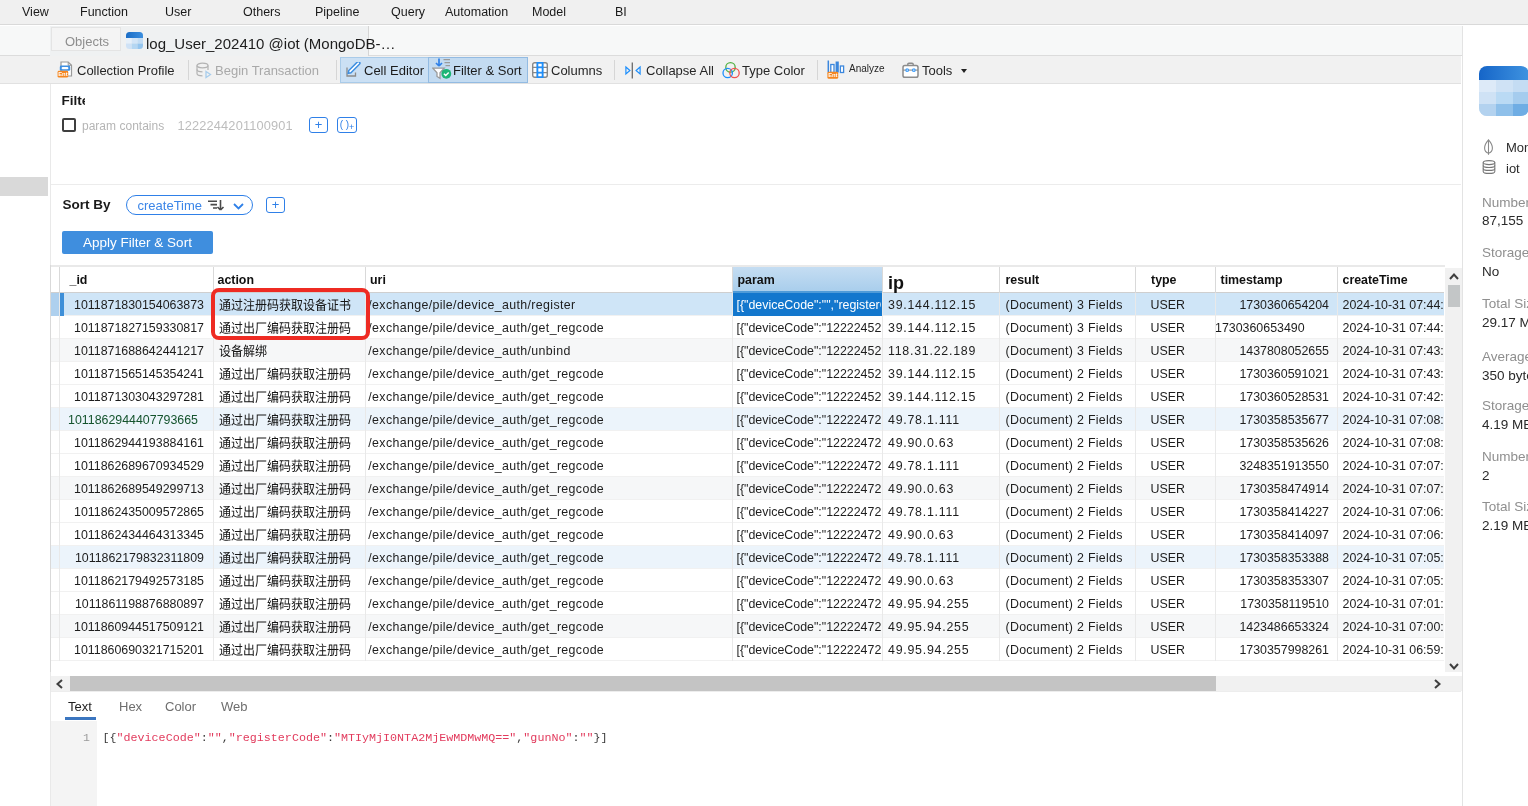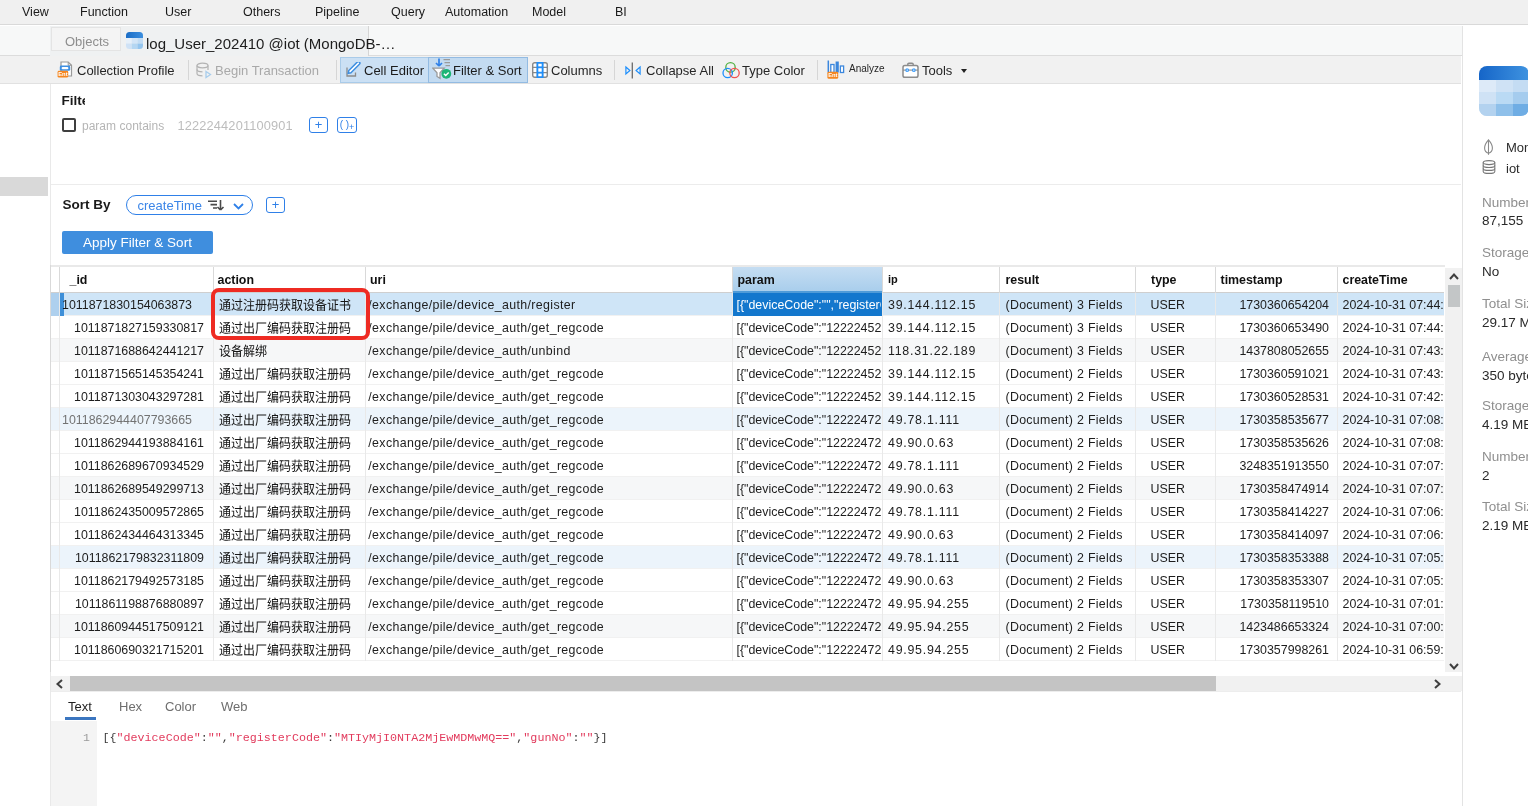--- a/index.html
+++ b/index.html
@@ -142,21 +142,21 @@
 <div class="a" style="left:266px;top:197px;width:19px;height:16px;border:1px solid #2f80e8;border-radius:3px;color:#2f80e8;font-size:13px;text-align:center;line-height:13px">+</div>
 <div class="a" style="left:62px;top:231px;width:151px;height:23px;background:#3f8ede;border-radius:2px;color:#fff;font-size:13.5px;text-align:center;line-height:23px">Apply Filter &amp; Sort</div>
 <div class="a" style="left:50px;top:265px;width:1395px;height:2px;background:#e9e9e9"></div>
 <div class="a" style="left:50px;top:265px;width:1px;height:407px;background:#d9d9d9"></div>
 <div class="a" style="left:51px;top:267px;width:1393px;height:26px;background:#fff;border-bottom:1px solid #cfcfcf"></div>
 <div class="a" style="left:732px;top:267px;width:150px;height:26px;background:linear-gradient(#c5ddf2,#a9ceec);border-bottom:2px solid #4f9bd8"></div>
 <span class="a" style="left:69.5px;top:273px;font-size:12.4px;font-weight:bold;color:#111">_id</span>
 <span class="a" style="left:217.5px;top:273px;font-size:12.4px;font-weight:bold;color:#111">action</span>
 <span class="a" style="left:370px;top:273px;font-size:12.4px;font-weight:bold;color:#111">uri</span>
 <span class="a" style="left:737.5px;top:273px;font-size:12.4px;font-weight:bold;color:#111">param</span>
-<span class="a" style="left:888px;top:273px;font-size:11px;font-weight:bold;color:#111">ip</span>
+<span class="a" style="left:888px;top:273px;font-size:18px;font-weight:bold;color:#111">ip</span>
 <span class="a" style="left:1005.5px;top:273px;font-size:12.4px;font-weight:bold;color:#111">result</span>
 <span class="a" style="left:1151px;top:273px;font-size:12.4px;font-weight:bold;color:#111">type</span>
 <span class="a" style="left:1220.5px;top:273px;font-size:12.4px;font-weight:bold;color:#111">timestamp</span>
 <span class="a" style="left:1342.5px;top:273px;font-size:12.4px;font-weight:bold;color:#111">createTime</span>
 <div class="a" style="left:51px;top:293px;width:1393px;height:23px;background:#cfe5f7"></div>
 <div class="a" style="left:51px;top:315px;width:1393px;height:1px;background:#f1f1f1"></div>
 <div class="a" style="left:51px;top:338px;width:1393px;height:1px;background:#f1f1f1"></div>
 <div class="a" style="left:51px;top:339px;width:1393px;height:23px;background:#f6f7f8"></div>
 <div class="a" style="left:51px;top:361px;width:1393px;height:1px;background:#f1f1f1"></div>
 <div class="a" style="left:51px;top:384px;width:1393px;height:1px;background:#f1f1f1"></div>
@@ -190,41 +190,41 @@
 <div class="a" style="left:882px;top:267px;width:1px;height:26px;background:#d9d9d9"></div>
 <div class="a" style="left:882px;top:293px;width:1px;height:368px;background:#e9e9e9"></div>
 <div class="a" style="left:999px;top:267px;width:1px;height:26px;background:#d9d9d9"></div>
 <div class="a" style="left:999px;top:293px;width:1px;height:368px;background:#e9e9e9"></div>
 <div class="a" style="left:1135px;top:267px;width:1px;height:26px;background:#d9d9d9"></div>
 <div class="a" style="left:1135px;top:293px;width:1px;height:368px;background:#e9e9e9"></div>
 <div class="a" style="left:1215px;top:267px;width:1px;height:26px;background:#d9d9d9"></div>
 <div class="a" style="left:1215px;top:293px;width:1px;height:368px;background:#e9e9e9"></div>
 <div class="a" style="left:1337px;top:267px;width:1px;height:26px;background:#d9d9d9"></div>
 <div class="a" style="left:1337px;top:293px;width:1px;height:368px;background:#e9e9e9"></div>
-<span class="a" style="left:62px;top:298px;width:142px;font-size:12.4px;color:#1d1d1d">1011871830154063873</span>
+<span class="a" style="left:62px;top:298px;width:142px;text-align:right;font-size:12.4px;color:#1d1d1d">1011871830154063873</span>
 <svg style="position:absolute;left:219.4px;top:297.8px" width="132.0" height="13.6" viewBox="0 0 11000 1000" preserveAspectRatio="none">
     <path fill="#161616" d="M65 123C124 175 200 248 235 295L290 245C253 199 176 129 117 80ZM256 415H43V486H184V770C140 788 90 833 39 888L86 950C137 882 186 824 220 824C243 824 277 858 318 883C388 925 471 937 595 937C703 937 878 932 948 927C949 907 961 873 969 854C866 864 714 872 596 872C485 872 400 865 333 824C298 801 276 783 256 772ZM364 77V136H787C746 167 695 198 645 222C596 200 544 179 499 163L451 206C513 229 586 261 647 291H363V809H434V643H603V805H671V643H845V734C845 746 841 750 828 751C816 751 774 751 726 750C735 767 744 792 747 811C814 811 857 811 883 800C909 789 917 771 917 734V291H786C766 279 741 266 712 252C787 213 863 161 917 109L870 73L855 77ZM845 349V437H671V349ZM434 493H603V584H434ZM434 437V349H603V437ZM845 493V584H671V493Z M1079 106C1135 158 1199 231 1227 278L1290 234C1259 187 1193 117 1137 67ZM1381 403C1432 465 1493 553 1521 605L1584 567C1555 515 1492 431 1441 370ZM1262 415H1050V485H1188V747C1143 763 1091 808 1037 866L1089 937C1140 868 1189 809 1222 809C1245 809 1277 843 1319 869C1389 913 1473 923 1597 923C1693 923 1870 918 1941 914C1942 891 1955 853 1964 833C1867 843 1716 852 1599 852C1487 852 1402 844 1336 804C1302 784 1281 764 1262 752ZM1720 43V220H1332V291H1720V688C1720 706 1713 711 1693 712C1673 713 1603 713 1530 710C1541 732 1553 765 1557 787C1651 787 1712 786 1747 773C1783 761 1796 739 1796 688V291H1935V220H1796V43Z M2094 106C2159 137 2242 185 2284 218L2327 156C2284 125 2200 80 2136 52ZM2042 383C2105 413 2187 460 2227 492L2269 429C2227 398 2144 354 2083 327ZM2071 898 2134 949C2194 856 2263 730 2316 625L2262 575C2204 689 2125 821 2071 898ZM2548 61C2582 113 2617 183 2631 227L2704 198C2689 154 2651 87 2616 36ZM2334 231V302H2597V528H2372V599H2597V857H2302V929H2962V857H2675V599H2902V528H2675V302H2938V231Z M3544 105V416V437H3440V105H3154V414V437H3042V509H3152C3146 644 3124 797 3040 913C3056 923 3084 950 3095 966C3187 840 3216 660 3224 509H3367V865C3367 880 3362 884 3348 885C3334 886 3288 886 3237 884C3247 903 3259 934 3262 952C3332 952 3376 951 3403 939C3430 927 3440 906 3440 866V509H3542C3537 642 3517 795 3443 911C3458 920 3488 948 3499 962C3583 837 3609 658 3615 509H3777V868C3777 883 3772 888 3756 889C3743 890 3694 890 3642 889C3653 908 3663 940 3667 959C3740 959 3785 958 3813 946C3841 934 3851 911 3851 869V509H3958V437H3851V105ZM3226 176H3367V437H3226V414ZM3617 437V416V176H3777V437Z M4410 675V743H4792V675ZM4491 230C4484 329 4471 463 4458 543H4478L4863 544C4844 763 4822 852 4796 878C4786 888 4776 890 4758 889C4740 889 4695 889 4647 884C4659 903 4666 932 4668 953C4716 956 4762 956 4788 954C4818 952 4837 945 4856 923C4892 887 4915 782 4938 512C4939 501 4940 479 4940 479H4816C4832 355 4848 205 4856 101L4803 95L4791 99H4443V168H4778C4770 256 4757 378 4745 479H4537C4546 405 4556 311 4561 235ZM4051 93V162H4173C4145 315 4100 457 4029 552C4041 572 4058 614 4063 633C4082 608 4100 581 4116 551V914H4181V834H4365V401H4182C4208 326 4229 245 4245 162H4394V93ZM4181 469H4299V767H4181Z M5709 326C5761 362 5819 415 5846 453L5900 412C5872 374 5812 323 5760 290ZM5608 284V432L5607 467H5373V537H5601C5584 660 5527 802 5345 914C5364 927 5388 946 5401 962C5551 869 5621 755 5653 642C5704 786 5784 897 5904 958C5914 939 5937 912 5954 898C5815 837 5729 704 5685 537H5942V467H5678V432V284ZM5633 40V120H5373V40H5299V120H5062V188H5299V270H5373V188H5633V265H5707V188H5942V120H5707V40ZM5325 290C5304 314 5278 339 5248 363C5221 332 5186 302 5143 274L5094 314C5136 342 5168 371 5193 402C5146 433 5093 462 5041 484C5055 497 5076 519 5086 534C5135 512 5184 485 5230 455C5246 484 5257 515 5264 546C5215 615 5119 690 5039 724C5055 738 5074 763 5084 781C5148 746 5221 688 5275 629L5276 669C5276 771 5268 842 5244 871C5236 881 5227 886 5213 887C5191 890 5153 890 5108 887C5121 906 5130 933 5131 954C5172 956 5209 956 5242 950C5264 947 5282 937 5295 922C5335 875 5346 787 5346 673C5346 584 5337 496 5287 415C5325 386 5359 355 5386 324Z M6850 224C6826 372 6784 501 6730 609C6679 498 6645 367 6623 224ZM6506 152V224H6556C6584 400 6625 557 6688 684C6628 780 6557 854 6479 903C6496 917 6517 942 6528 960C6602 909 6670 842 6727 757C6777 838 6839 904 6915 953C6927 934 6950 907 6967 894C6886 846 6821 776 6770 688C6847 551 6903 377 6929 162L6883 150L6870 152ZM6038 750 6055 822 6356 770V958H6429V757L6518 740L6514 676L6429 690V155H6502V87H6048V155H6115V739ZM6187 155H6356V295H6187ZM6187 360H6356V505H6187ZM6187 571H6356V702L6187 728Z M7122 104C7175 151 7242 218 7273 261L7324 208C7292 167 7225 102 7171 58ZM7043 354V426H7184V785C7184 831 7153 864 7134 876C7148 891 7168 922 7175 940C7190 920 7217 900 7395 768C7386 753 7374 725 7368 705L7257 786V354ZM7491 76V187C7491 261 7469 344 7337 404C7351 416 7377 445 7386 460C7530 391 7562 283 7562 189V146H7739V307C7739 383 7753 411 7823 411C7834 411 7883 411 7898 411C7918 411 7939 410 7951 406C7948 389 7946 360 7944 341C7932 344 7911 346 7897 346C7884 346 7839 346 7828 346C7812 346 7810 337 7810 308V76ZM7805 552C7769 632 7715 698 7649 751C7582 696 7529 629 7493 552ZM7384 482V552H7436L7422 557C7462 649 7519 729 7590 794C7515 842 7429 875 7341 895C7355 911 7371 941 7377 960C7474 934 7566 896 7647 841C7723 897 7814 938 7917 963C7926 942 7947 912 7963 896C7867 876 7781 841 7708 794C7793 720 7861 624 7901 499L7855 479L7842 482Z M8685 192C8637 243 8572 287 8498 325C8430 291 8372 250 8329 203L8340 192ZM8369 37C8319 124 8221 224 8076 292C8093 304 8116 329 8128 347C8184 318 8233 285 8276 250C8317 292 8365 329 8420 361C8298 412 8160 447 8030 465C8043 482 8058 515 8064 536C8209 512 8363 469 8499 403C8624 463 8772 502 8926 522C8936 501 8956 470 8973 453C8831 437 8694 407 8578 361C8673 305 8754 236 8808 153L8759 122L8746 126H8399C8418 102 8435 78 8450 53ZM8248 751H8460V862H8248ZM8248 690V589H8460V690ZM8746 751V862H8537V751ZM8746 690H8537V589H8746ZM8170 523V960H8248V928H8746V958H8827V523Z M9102 111C9156 158 9224 223 9257 265L9309 213C9276 172 9206 109 9151 66ZM9352 850V920H9962V850H9724V520H9922V449H9724V187H9940V117H9386V187H9647V850H9512V368H9438V850ZM9050 354V426H9191V773C9191 826 9154 865 9135 881C9148 892 9172 917 9181 932C9196 912 9223 890 9394 756C9385 741 9371 711 9364 692L9264 768V354Z M10717 120C10781 163 10864 224 10905 263L10951 206C10909 169 10824 110 10762 70ZM10126 215V288H10418V485H10060V557H10418V959H10494V557H10864C10853 702 10839 765 10819 783C10809 792 10798 793 10777 793C10754 793 10689 792 10626 786C10640 807 10650 837 10652 859C10713 862 10773 863 10804 861C10839 858 10862 852 10882 830C10912 801 10928 720 10943 519C10944 508 10946 485 10946 485H10800V215H10494V43H10418V215ZM10494 485V288H10726V485Z"></path>
   </svg>
 <span class="a" style="left:368.3px;top:298px;font-size:12.4px;letter-spacing:0.35px;color:#1d1d1d">/exchange/pile/device_auth/register</span>
 <div class="a" style="left:736.5px;top:298px;width:144px;overflow:hidden;font-size:12.4px;color:#fff">[{"deviceCode":"","registerCode</div>
 <span class="a" style="left:888px;top:298px;font-size:12.4px;color:#1d1d1d;letter-spacing:0.75px">39.144.112.15</span>
 <span class="a" style="left:1005.5px;top:298px;font-size:12.4px;letter-spacing:0.3px;color:#1d1d1d">(Document) 3 Fields</span>
 <span class="a" style="left:1150.5px;top:298px;font-size:12.4px;color:#1d1d1d">USER</span>
 <span class="a" style="left:1215px;top:298px;width:114px;text-align:right;font-size:12.4px;color:#1d1d1d">1730360654204</span>
 <div class="a" style="left:1342.5px;top:298px;width:101.5px;overflow:hidden;font-size:12.4px;color:#1d1d1d">2024-10-31 07:44:14</div>
 <span class="a" style="left:62px;top:321px;width:142px;text-align:right;font-size:12.4px;color:#1d1d1d">1011871827159330817</span>
 <svg style="position:absolute;left:219.4px;top:320.8px" width="132.0" height="13.6" viewBox="0 0 11000 1000" preserveAspectRatio="none">
     <path fill="#161616" d="M65 123C124 175 200 248 235 295L290 245C253 199 176 129 117 80ZM256 415H43V486H184V770C140 788 90 833 39 888L86 950C137 882 186 824 220 824C243 824 277 858 318 883C388 925 471 937 595 937C703 937 878 932 948 927C949 907 961 873 969 854C866 864 714 872 596 872C485 872 400 865 333 824C298 801 276 783 256 772ZM364 77V136H787C746 167 695 198 645 222C596 200 544 179 499 163L451 206C513 229 586 261 647 291H363V809H434V643H603V805H671V643H845V734C845 746 841 750 828 751C816 751 774 751 726 750C735 767 744 792 747 811C814 811 857 811 883 800C909 789 917 771 917 734V291H786C766 279 741 266 712 252C787 213 863 161 917 109L870 73L855 77ZM845 349V437H671V349ZM434 493H603V584H434ZM434 437V349H603V437ZM845 493V584H671V493Z M1079 106C1135 158 1199 231 1227 278L1290 234C1259 187 1193 117 1137 67ZM1381 403C1432 465 1493 553 1521 605L1584 567C1555 515 1492 431 1441 370ZM1262 415H1050V485H1188V747C1143 763 1091 808 1037 866L1089 937C1140 868 1189 809 1222 809C1245 809 1277 843 1319 869C1389 913 1473 923 1597 923C1693 923 1870 918 1941 914C1942 891 1955 853 1964 833C1867 843 1716 852 1599 852C1487 852 1402 844 1336 804C1302 784 1281 764 1262 752ZM1720 43V220H1332V291H1720V688C1720 706 1713 711 1693 712C1673 713 1603 713 1530 710C1541 732 1553 765 1557 787C1651 787 1712 786 1747 773C1783 761 1796 739 1796 688V291H1935V220H1796V43Z M2104 539V901H2814V958H2895V539H2814V826H2539V476H2855V130H2774V403H2539V41H2457V403H2228V131H2150V476H2457V826H2187V539Z M3145 110V409C3145 560 3136 768 3040 914C3060 922 3094 944 3109 957C3210 803 3224 571 3224 409V188H3935V110Z M4040 826 4058 895C4140 862 4245 819 4346 777L4332 717C4223 759 4114 801 4040 826ZM4061 457C4075 450 4098 445 4205 430C4167 494 4132 545 4116 564C4087 602 4066 628 4045 632C4053 650 4064 684 4068 698C4087 686 4118 676 4339 625C4336 609 4333 582 4334 563L4167 598C4238 506 4307 394 4364 283L4303 248C4286 287 4265 326 4245 363L4133 375C4190 287 4246 174 4287 65L4215 40C4179 161 4112 293 4091 326C4071 360 4055 384 4038 389C4046 407 4057 442 4061 457ZM4624 530V678H4541V530ZM4675 530H4746V678H4675ZM4481 468V952H4541V737H4624V927H4675V737H4746V926H4797V737H4871V887C4871 894 4868 896 4861 897C4854 897 4836 897 4814 896C4822 912 4829 936 4831 953C4867 953 4890 951 4908 942C4926 932 4930 915 4930 888V467L4871 468ZM4797 530H4871V678H4797ZM4605 54C4621 82 4637 118 4648 148H4414V365C4414 519 4405 741 4314 901C4329 908 4360 930 4372 943C4465 781 4482 545 4483 382H4920V148H4729C4717 115 4697 69 4675 34ZM4483 212H4850V319H4483Z M5410 675V743H5792V675ZM5491 230C5484 329 5471 463 5458 543H5478L5863 544C5844 763 5822 852 5796 878C5786 888 5776 890 5758 889C5740 889 5695 889 5647 884C5659 903 5666 932 5668 953C5716 956 5762 956 5788 954C5818 952 5837 945 5856 923C5892 887 5915 782 5938 512C5939 501 5940 479 5940 479H5816C5832 355 5848 205 5856 101L5803 95L5791 99H5443V168H5778C5770 256 5757 378 5745 479H5537C5546 405 5556 311 5561 235ZM5051 93V162H5173C5145 315 5100 457 5029 552C5041 572 5058 614 5063 633C5082 608 5100 581 5116 551V914H5181V834H5365V401H5182C5208 326 5229 245 5245 162H5394V93ZM5181 469H5299V767H5181Z M6709 326C6761 362 6819 415 6846 453L6900 412C6872 374 6812 323 6760 290ZM6608 284V432L6607 467H6373V537H6601C6584 660 6527 802 6345 914C6364 927 6388 946 6401 962C6551 869 6621 755 6653 642C6704 786 6784 897 6904 958C6914 939 6937 912 6954 898C6815 837 6729 704 6685 537H6942V467H6678V432V284ZM6633 40V120H6373V40H6299V120H6062V188H6299V270H6373V188H6633V265H6707V188H6942V120H6707V40ZM6325 290C6304 314 6278 339 6248 363C6221 332 6186 302 6143 274L6094 314C6136 342 6168 371 6193 402C6146 433 6093 462 6041 484C6055 497 6076 519 6086 534C6135 512 6184 485 6230 455C6246 484 6257 515 6264 546C6215 615 6119 690 6039 724C6055 738 6074 763 6084 781C6148 746 6221 688 6275 629L6276 669C6276 771 6268 842 6244 871C6236 881 6227 886 6213 887C6191 890 6153 890 6108 887C6121 906 6130 933 6131 954C6172 956 6209 956 6242 950C6264 947 6282 937 6295 922C6335 875 6346 787 6346 673C6346 584 6337 496 6287 415C6325 386 6359 355 6386 324Z M7850 224C7826 372 7784 501 7730 609C7679 498 7645 367 7623 224ZM7506 152V224H7556C7584 400 7625 557 7688 684C7628 780 7557 854 7479 903C7496 917 7517 942 7528 960C7602 909 7670 842 7727 757C7777 838 7839 904 7915 953C7927 934 7950 907 7967 894C7886 846 7821 776 7770 688C7847 551 7903 377 7929 162L7883 150L7870 152ZM7038 750 7055 822 7356 770V958H7429V757L7518 740L7514 676L7429 690V155H7502V87H7048V155H7115V739ZM7187 155H7356V295H7187ZM7187 360H7356V505H7187ZM7187 571H7356V702L7187 728Z M8094 106C8159 137 8242 185 8284 218L8327 156C8284 125 8200 80 8136 52ZM8042 383C8105 413 8187 460 8227 492L8269 429C8227 398 8144 354 8083 327ZM8071 898 8134 949C8194 856 8263 730 8316 625L8262 575C8204 689 8125 821 8071 898ZM8548 61C8582 113 8617 183 8631 227L8704 198C8689 154 8651 87 8616 36ZM8334 231V302H8597V528H8372V599H8597V857H8302V929H8962V857H8675V599H8902V528H8675V302H8938V231Z M9544 105V416V437H9440V105H9154V414V437H9042V509H9152C9146 644 9124 797 9040 913C9056 923 9084 950 9095 966C9187 840 9216 660 9224 509H9367V865C9367 880 9362 884 9348 885C9334 886 9288 886 9237 884C9247 903 9259 934 9262 952C9332 952 9376 951 9403 939C9430 927 9440 906 9440 866V509H9542C9537 642 9517 795 9443 911C9458 920 9488 948 9499 962C9583 837 9609 658 9615 509H9777V868C9777 883 9772 888 9756 889C9743 890 9694 890 9642 889C9653 908 9663 940 9667 959C9740 959 9785 958 9813 946C9841 934 9851 911 9851 869V509H9958V437H9851V105ZM9226 176H9367V437H9226V414ZM9617 437V416V176H9777V437Z M10410 675V743H10792V675ZM10491 230C10484 329 10471 463 10458 543H10478L10863 544C10844 763 10822 852 10796 878C10786 888 10776 890 10758 889C10740 889 10695 889 10647 884C10659 903 10666 932 10668 953C10716 956 10762 956 10788 954C10818 952 10837 945 10856 923C10892 887 10915 782 10938 512C10939 501 10940 479 10940 479H10816C10832 355 10848 205 10856 101L10803 95L10791 99H10443V168H10778C10770 256 10757 378 10745 479H10537C10546 405 10556 311 10561 235ZM10051 93V162H10173C10145 315 10100 457 10029 552C10041 572 10058 614 10063 633C10082 608 10100 581 10116 551V914H10181V834H10365V401H10182C10208 326 10229 245 10245 162H10394V93ZM10181 469H10299V767H10181Z"></path>
   </svg>
 <span class="a" style="left:368.3px;top:321px;font-size:12.4px;letter-spacing:0.35px;color:#1d1d1d">/exchange/pile/device_auth/get_regcode</span>
 <div class="a" style="left:736.5px;top:321px;width:144px;overflow:hidden;font-size:12.4px;color:#1d1d1d">[{"deviceCode":"12222452</div>
 <span class="a" style="left:888px;top:321px;font-size:12.4px;color:#1d1d1d;letter-spacing:0.75px">39.144.112.15</span>
 <span class="a" style="left:1005.5px;top:321px;font-size:12.4px;letter-spacing:0.3px;color:#1d1d1d">(Document) 3 Fields</span>
 <span class="a" style="left:1150.5px;top:321px;font-size:12.4px;color:#1d1d1d">USER</span>
-<span class="a" style="left:1215px;top:321px;width:114px;text-align:right;font-size:12.4px;color:#1d1d1d">1730360653490</span>
+<span class="a" style="left:1215px;top:321px;width:114px;font-size:12.4px;color:#1d1d1d">1730360653490</span>
 <div class="a" style="left:1342.5px;top:321px;width:101.5px;overflow:hidden;font-size:12.4px;color:#1d1d1d">2024-10-31 07:44:13</div>
 <span class="a" style="left:62px;top:344px;width:142px;text-align:right;font-size:12.4px;color:#1d1d1d">1011871688642441217</span>
 <svg style="position:absolute;left:219.4px;top:343.8px" width="48.0" height="13.6" viewBox="0 0 4000 1000" preserveAspectRatio="none">
     <path fill="#161616" d="M122 104C175 151 242 218 273 261L324 208C292 167 225 102 171 58ZM43 354V426H184V785C184 831 153 864 134 876C148 891 168 922 175 940C190 920 217 900 395 768C386 753 374 725 368 705L257 786V354ZM491 76V187C491 261 469 344 337 404C351 416 377 445 386 460C530 391 562 283 562 189V146H739V307C739 383 753 411 823 411C834 411 883 411 898 411C918 411 939 410 951 406C948 389 946 360 944 341C932 344 911 346 897 346C884 346 839 346 828 346C812 346 810 337 810 308V76ZM805 552C769 632 715 698 649 751C582 696 529 629 493 552ZM384 482V552H436L422 557C462 649 519 729 590 794C515 842 429 875 341 895C355 911 371 941 377 960C474 934 566 896 647 841C723 897 814 938 917 963C926 942 947 912 963 896C867 876 781 841 708 794C793 720 861 624 901 499L855 479L842 482Z M1685 192C1637 243 1572 287 1498 325C1430 291 1372 250 1329 203L1340 192ZM1369 37C1319 124 1221 224 1076 292C1093 304 1116 329 1128 347C1184 318 1233 285 1276 250C1317 292 1365 329 1420 361C1298 412 1160 447 1030 465C1043 482 1058 515 1064 536C1209 512 1363 469 1499 403C1624 463 1772 502 1926 522C1936 501 1956 470 1973 453C1831 437 1694 407 1578 361C1673 305 1754 236 1808 153L1759 122L1746 126H1399C1418 102 1435 78 1450 53ZM1248 751H1460V862H1248ZM1248 690V589H1460V690ZM1746 751V862H1537V751ZM1746 690H1537V589H1746ZM1170 523V960H1248V928H1746V958H1827V523Z M2262 352V474H2173V352ZM2317 352H2407V474H2317ZM2161 294C2179 261 2196 226 2211 189H2342C2329 225 2313 264 2296 294ZM2189 39C2158 162 2103 281 2032 358C2048 368 2076 391 2088 402L2109 375V560C2109 673 2102 822 2034 928C2049 935 2078 952 2090 963C2133 896 2154 808 2164 722H2262V907H2317V722H2407V874C2407 884 2404 887 2393 887C2384 888 2355 888 2321 887C2330 904 2339 933 2341 951C2391 951 2422 950 2443 938C2464 927 2470 907 2470 875V294H2365C2389 251 2412 200 2429 155L2383 126L2372 129H2234C2242 104 2250 79 2257 54ZM2262 531V663H2170C2172 627 2173 592 2173 560V531ZM2317 531H2407V663H2317ZM2585 420C2568 504 2537 588 2494 645C2510 651 2539 667 2552 676C2570 649 2588 616 2603 579H2714V700H2511V767H2714V959H2785V767H2960V700H2785V579H2934V513H2785V418H2714V513H2627C2636 487 2643 459 2649 432ZM2510 91V154H2647C2630 248 2591 329 2488 375C2503 387 2522 411 2530 426C2650 370 2696 272 2716 154H2862C2856 271 2848 318 2836 331C2830 339 2822 340 2807 340C2794 340 2757 339 2717 336C2727 353 2733 379 2735 398C2777 401 2818 401 2839 399C2864 397 2880 390 2893 374C2915 350 2924 286 2931 119C2932 109 2932 91 2932 91Z M3040 826 3058 896C3135 867 3233 829 3328 792L3316 730C3213 767 3110 804 3040 826ZM3687 104V960H3752V169H3869C3847 247 3818 341 3785 436C3860 534 3893 598 3893 659C3893 694 3886 731 3867 743C3859 748 3847 752 3833 752C3813 753 3784 753 3756 750C3767 769 3775 797 3775 815C3803 817 3834 816 3857 814C3879 811 3899 805 3913 795C3944 772 3959 720 3959 661C3959 595 3925 524 3850 426C3889 321 3926 216 3955 128L3906 101L3896 104ZM3061 457C3075 451 3096 445 3190 433C3156 495 3124 545 3110 564C3084 601 3064 627 3045 631C3053 649 3064 683 3068 698C3086 686 3116 676 3316 630C3314 615 3311 587 3311 569L3161 600C3226 509 3288 398 3338 291L3275 256C3260 293 3243 330 3225 366L3129 376C3179 287 3226 174 3260 66L3188 41C3160 161 3103 292 3085 325C3068 360 3053 383 3037 388C3045 407 3057 442 3061 457ZM3337 612V680H3458C3440 768 3403 848 3330 916C3348 926 3375 947 3387 962C3471 883 3510 787 3528 680H3660V612H3536C3541 565 3542 515 3542 465H3630V397H3542V252H3649V184H3542V45H3475V184H3361V252H3475V397H3372V465H3475C3475 516 3474 565 3468 612Z"></path>
   </svg>
 <span class="a" style="left:368.3px;top:344px;font-size:12.4px;letter-spacing:0.35px;color:#1d1d1d">/exchange/pile/device_auth/unbind</span>
 <div class="a" style="left:736.5px;top:344px;width:144px;overflow:hidden;font-size:12.4px;color:#1d1d1d">[{"deviceCode":"12222452</div>
 <span class="a" style="left:888px;top:344px;font-size:12.4px;color:#1d1d1d;letter-spacing:0.75px">118.31.22.189</span>
 <span class="a" style="left:1005.5px;top:344px;font-size:12.4px;letter-spacing:0.3px;color:#1d1d1d">(Document) 3 Fields</span>
 <span class="a" style="left:1150.5px;top:344px;font-size:12.4px;color:#1d1d1d">USER</span>
@@ -245,21 +245,21 @@
 <svg style="position:absolute;left:219.4px;top:389.8px" width="132.0" height="13.6" viewBox="0 0 11000 1000" preserveAspectRatio="none">
     <path fill="#161616" d="M65 123C124 175 200 248 235 295L290 245C253 199 176 129 117 80ZM256 415H43V486H184V770C140 788 90 833 39 888L86 950C137 882 186 824 220 824C243 824 277 858 318 883C388 925 471 937 595 937C703 937 878 932 948 927C949 907 961 873 969 854C866 864 714 872 596 872C485 872 400 865 333 824C298 801 276 783 256 772ZM364 77V136H787C746 167 695 198 645 222C596 200 544 179 499 163L451 206C513 229 586 261 647 291H363V809H434V643H603V805H671V643H845V734C845 746 841 750 828 751C816 751 774 751 726 750C735 767 744 792 747 811C814 811 857 811 883 800C909 789 917 771 917 734V291H786C766 279 741 266 712 252C787 213 863 161 917 109L870 73L855 77ZM845 349V437H671V349ZM434 493H603V584H434ZM434 437V349H603V437ZM845 493V584H671V493Z M1079 106C1135 158 1199 231 1227 278L1290 234C1259 187 1193 117 1137 67ZM1381 403C1432 465 1493 553 1521 605L1584 567C1555 515 1492 431 1441 370ZM1262 415H1050V485H1188V747C1143 763 1091 808 1037 866L1089 937C1140 868 1189 809 1222 809C1245 809 1277 843 1319 869C1389 913 1473 923 1597 923C1693 923 1870 918 1941 914C1942 891 1955 853 1964 833C1867 843 1716 852 1599 852C1487 852 1402 844 1336 804C1302 784 1281 764 1262 752ZM1720 43V220H1332V291H1720V688C1720 706 1713 711 1693 712C1673 713 1603 713 1530 710C1541 732 1553 765 1557 787C1651 787 1712 786 1747 773C1783 761 1796 739 1796 688V291H1935V220H1796V43Z M2104 539V901H2814V958H2895V539H2814V826H2539V476H2855V130H2774V403H2539V41H2457V403H2228V131H2150V476H2457V826H2187V539Z M3145 110V409C3145 560 3136 768 3040 914C3060 922 3094 944 3109 957C3210 803 3224 571 3224 409V188H3935V110Z M4040 826 4058 895C4140 862 4245 819 4346 777L4332 717C4223 759 4114 801 4040 826ZM4061 457C4075 450 4098 445 4205 430C4167 494 4132 545 4116 564C4087 602 4066 628 4045 632C4053 650 4064 684 4068 698C4087 686 4118 676 4339 625C4336 609 4333 582 4334 563L4167 598C4238 506 4307 394 4364 283L4303 248C4286 287 4265 326 4245 363L4133 375C4190 287 4246 174 4287 65L4215 40C4179 161 4112 293 4091 326C4071 360 4055 384 4038 389C4046 407 4057 442 4061 457ZM4624 530V678H4541V530ZM4675 530H4746V678H4675ZM4481 468V952H4541V737H4624V927H4675V737H4746V926H4797V737H4871V887C4871 894 4868 896 4861 897C4854 897 4836 897 4814 896C4822 912 4829 936 4831 953C4867 953 4890 951 4908 942C4926 932 4930 915 4930 888V467L4871 468ZM4797 530H4871V678H4797ZM4605 54C4621 82 4637 118 4648 148H4414V365C4414 519 4405 741 4314 901C4329 908 4360 930 4372 943C4465 781 4482 545 4483 382H4920V148H4729C4717 115 4697 69 4675 34ZM4483 212H4850V319H4483Z M5410 675V743H5792V675ZM5491 230C5484 329 5471 463 5458 543H5478L5863 544C5844 763 5822 852 5796 878C5786 888 5776 890 5758 889C5740 889 5695 889 5647 884C5659 903 5666 932 5668 953C5716 956 5762 956 5788 954C5818 952 5837 945 5856 923C5892 887 5915 782 5938 512C5939 501 5940 479 5940 479H5816C5832 355 5848 205 5856 101L5803 95L5791 99H5443V168H5778C5770 256 5757 378 5745 479H5537C5546 405 5556 311 5561 235ZM5051 93V162H5173C5145 315 5100 457 5029 552C5041 572 5058 614 5063 633C5082 608 5100 581 5116 551V914H5181V834H5365V401H5182C5208 326 5229 245 5245 162H5394V93ZM5181 469H5299V767H5181Z M6709 326C6761 362 6819 415 6846 453L6900 412C6872 374 6812 323 6760 290ZM6608 284V432L6607 467H6373V537H6601C6584 660 6527 802 6345 914C6364 927 6388 946 6401 962C6551 869 6621 755 6653 642C6704 786 6784 897 6904 958C6914 939 6937 912 6954 898C6815 837 6729 704 6685 537H6942V467H6678V432V284ZM6633 40V120H6373V40H6299V120H6062V188H6299V270H6373V188H6633V265H6707V188H6942V120H6707V40ZM6325 290C6304 314 6278 339 6248 363C6221 332 6186 302 6143 274L6094 314C6136 342 6168 371 6193 402C6146 433 6093 462 6041 484C6055 497 6076 519 6086 534C6135 512 6184 485 6230 455C6246 484 6257 515 6264 546C6215 615 6119 690 6039 724C6055 738 6074 763 6084 781C6148 746 6221 688 6275 629L6276 669C6276 771 6268 842 6244 871C6236 881 6227 886 6213 887C6191 890 6153 890 6108 887C6121 906 6130 933 6131 954C6172 956 6209 956 6242 950C6264 947 6282 937 6295 922C6335 875 6346 787 6346 673C6346 584 6337 496 6287 415C6325 386 6359 355 6386 324Z M7850 224C7826 372 7784 501 7730 609C7679 498 7645 367 7623 224ZM7506 152V224H7556C7584 400 7625 557 7688 684C7628 780 7557 854 7479 903C7496 917 7517 942 7528 960C7602 909 7670 842 7727 757C7777 838 7839 904 7915 953C7927 934 7950 907 7967 894C7886 846 7821 776 7770 688C7847 551 7903 377 7929 162L7883 150L7870 152ZM7038 750 7055 822 7356 770V958H7429V757L7518 740L7514 676L7429 690V155H7502V87H7048V155H7115V739ZM7187 155H7356V295H7187ZM7187 360H7356V505H7187ZM7187 571H7356V702L7187 728Z M8094 106C8159 137 8242 185 8284 218L8327 156C8284 125 8200 80 8136 52ZM8042 383C8105 413 8187 460 8227 492L8269 429C8227 398 8144 354 8083 327ZM8071 898 8134 949C8194 856 8263 730 8316 625L8262 575C8204 689 8125 821 8071 898ZM8548 61C8582 113 8617 183 8631 227L8704 198C8689 154 8651 87 8616 36ZM8334 231V302H8597V528H8372V599H8597V857H8302V929H8962V857H8675V599H8902V528H8675V302H8938V231Z M9544 105V416V437H9440V105H9154V414V437H9042V509H9152C9146 644 9124 797 9040 913C9056 923 9084 950 9095 966C9187 840 9216 660 9224 509H9367V865C9367 880 9362 884 9348 885C9334 886 9288 886 9237 884C9247 903 9259 934 9262 952C9332 952 9376 951 9403 939C9430 927 9440 906 9440 866V509H9542C9537 642 9517 795 9443 911C9458 920 9488 948 9499 962C9583 837 9609 658 9615 509H9777V868C9777 883 9772 888 9756 889C9743 890 9694 890 9642 889C9653 908 9663 940 9667 959C9740 959 9785 958 9813 946C9841 934 9851 911 9851 869V509H9958V437H9851V105ZM9226 176H9367V437H9226V414ZM9617 437V416V176H9777V437Z M10410 675V743H10792V675ZM10491 230C10484 329 10471 463 10458 543H10478L10863 544C10844 763 10822 852 10796 878C10786 888 10776 890 10758 889C10740 889 10695 889 10647 884C10659 903 10666 932 10668 953C10716 956 10762 956 10788 954C10818 952 10837 945 10856 923C10892 887 10915 782 10938 512C10939 501 10940 479 10940 479H10816C10832 355 10848 205 10856 101L10803 95L10791 99H10443V168H10778C10770 256 10757 378 10745 479H10537C10546 405 10556 311 10561 235ZM10051 93V162H10173C10145 315 10100 457 10029 552C10041 572 10058 614 10063 633C10082 608 10100 581 10116 551V914H10181V834H10365V401H10182C10208 326 10229 245 10245 162H10394V93ZM10181 469H10299V767H10181Z"></path>
   </svg>
 <span class="a" style="left:368.3px;top:390px;font-size:12.4px;letter-spacing:0.35px;color:#1d1d1d">/exchange/pile/device_auth/get_regcode</span>
 <div class="a" style="left:736.5px;top:390px;width:144px;overflow:hidden;font-size:12.4px;color:#1d1d1d">[{"deviceCode":"12222452</div>
 <span class="a" style="left:888px;top:390px;font-size:12.4px;color:#1d1d1d;letter-spacing:0.75px">39.144.112.15</span>
 <span class="a" style="left:1005.5px;top:390px;font-size:12.4px;letter-spacing:0.3px;color:#1d1d1d">(Document) 2 Fields</span>
 <span class="a" style="left:1150.5px;top:390px;font-size:12.4px;color:#1d1d1d">USER</span>
 <span class="a" style="left:1215px;top:390px;width:114px;text-align:right;font-size:12.4px;color:#1d1d1d">1730360528531</span>
 <div class="a" style="left:1342.5px;top:390px;width:101.5px;overflow:hidden;font-size:12.4px;color:#1d1d1d">2024-10-31 07:42:08</div>
-<span class="a" style="left:62px;top:413px;width:142px;text-align:left;font-size:12.4px;color:#737373">1011862944407793665</span>
+<span class="a" style="left:62px;top:413px;width:142px;text-align:center;font-size:12.4px;color:#14532d">1011862944407793665</span>
 <svg style="position:absolute;left:219.4px;top:412.8px" width="132.0" height="13.6" viewBox="0 0 11000 1000" preserveAspectRatio="none">
     <path fill="#161616" d="M65 123C124 175 200 248 235 295L290 245C253 199 176 129 117 80ZM256 415H43V486H184V770C140 788 90 833 39 888L86 950C137 882 186 824 220 824C243 824 277 858 318 883C388 925 471 937 595 937C703 937 878 932 948 927C949 907 961 873 969 854C866 864 714 872 596 872C485 872 400 865 333 824C298 801 276 783 256 772ZM364 77V136H787C746 167 695 198 645 222C596 200 544 179 499 163L451 206C513 229 586 261 647 291H363V809H434V643H603V805H671V643H845V734C845 746 841 750 828 751C816 751 774 751 726 750C735 767 744 792 747 811C814 811 857 811 883 800C909 789 917 771 917 734V291H786C766 279 741 266 712 252C787 213 863 161 917 109L870 73L855 77ZM845 349V437H671V349ZM434 493H603V584H434ZM434 437V349H603V437ZM845 493V584H671V493Z M1079 106C1135 158 1199 231 1227 278L1290 234C1259 187 1193 117 1137 67ZM1381 403C1432 465 1493 553 1521 605L1584 567C1555 515 1492 431 1441 370ZM1262 415H1050V485H1188V747C1143 763 1091 808 1037 866L1089 937C1140 868 1189 809 1222 809C1245 809 1277 843 1319 869C1389 913 1473 923 1597 923C1693 923 1870 918 1941 914C1942 891 1955 853 1964 833C1867 843 1716 852 1599 852C1487 852 1402 844 1336 804C1302 784 1281 764 1262 752ZM1720 43V220H1332V291H1720V688C1720 706 1713 711 1693 712C1673 713 1603 713 1530 710C1541 732 1553 765 1557 787C1651 787 1712 786 1747 773C1783 761 1796 739 1796 688V291H1935V220H1796V43Z M2104 539V901H2814V958H2895V539H2814V826H2539V476H2855V130H2774V403H2539V41H2457V403H2228V131H2150V476H2457V826H2187V539Z M3145 110V409C3145 560 3136 768 3040 914C3060 922 3094 944 3109 957C3210 803 3224 571 3224 409V188H3935V110Z M4040 826 4058 895C4140 862 4245 819 4346 777L4332 717C4223 759 4114 801 4040 826ZM4061 457C4075 450 4098 445 4205 430C4167 494 4132 545 4116 564C4087 602 4066 628 4045 632C4053 650 4064 684 4068 698C4087 686 4118 676 4339 625C4336 609 4333 582 4334 563L4167 598C4238 506 4307 394 4364 283L4303 248C4286 287 4265 326 4245 363L4133 375C4190 287 4246 174 4287 65L4215 40C4179 161 4112 293 4091 326C4071 360 4055 384 4038 389C4046 407 4057 442 4061 457ZM4624 530V678H4541V530ZM4675 530H4746V678H4675ZM4481 468V952H4541V737H4624V927H4675V737H4746V926H4797V737H4871V887C4871 894 4868 896 4861 897C4854 897 4836 897 4814 896C4822 912 4829 936 4831 953C4867 953 4890 951 4908 942C4926 932 4930 915 4930 888V467L4871 468ZM4797 530H4871V678H4797ZM4605 54C4621 82 4637 118 4648 148H4414V365C4414 519 4405 741 4314 901C4329 908 4360 930 4372 943C4465 781 4482 545 4483 382H4920V148H4729C4717 115 4697 69 4675 34ZM4483 212H4850V319H4483Z M5410 675V743H5792V675ZM5491 230C5484 329 5471 463 5458 543H5478L5863 544C5844 763 5822 852 5796 878C5786 888 5776 890 5758 889C5740 889 5695 889 5647 884C5659 903 5666 932 5668 953C5716 956 5762 956 5788 954C5818 952 5837 945 5856 923C5892 887 5915 782 5938 512C5939 501 5940 479 5940 479H5816C5832 355 5848 205 5856 101L5803 95L5791 99H5443V168H5778C5770 256 5757 378 5745 479H5537C5546 405 5556 311 5561 235ZM5051 93V162H5173C5145 315 5100 457 5029 552C5041 572 5058 614 5063 633C5082 608 5100 581 5116 551V914H5181V834H5365V401H5182C5208 326 5229 245 5245 162H5394V93ZM5181 469H5299V767H5181Z M6709 326C6761 362 6819 415 6846 453L6900 412C6872 374 6812 323 6760 290ZM6608 284V432L6607 467H6373V537H6601C6584 660 6527 802 6345 914C6364 927 6388 946 6401 962C6551 869 6621 755 6653 642C6704 786 6784 897 6904 958C6914 939 6937 912 6954 898C6815 837 6729 704 6685 537H6942V467H6678V432V284ZM6633 40V120H6373V40H6299V120H6062V188H6299V270H6373V188H6633V265H6707V188H6942V120H6707V40ZM6325 290C6304 314 6278 339 6248 363C6221 332 6186 302 6143 274L6094 314C6136 342 6168 371 6193 402C6146 433 6093 462 6041 484C6055 497 6076 519 6086 534C6135 512 6184 485 6230 455C6246 484 6257 515 6264 546C6215 615 6119 690 6039 724C6055 738 6074 763 6084 781C6148 746 6221 688 6275 629L6276 669C6276 771 6268 842 6244 871C6236 881 6227 886 6213 887C6191 890 6153 890 6108 887C6121 906 6130 933 6131 954C6172 956 6209 956 6242 950C6264 947 6282 937 6295 922C6335 875 6346 787 6346 673C6346 584 6337 496 6287 415C6325 386 6359 355 6386 324Z M7850 224C7826 372 7784 501 7730 609C7679 498 7645 367 7623 224ZM7506 152V224H7556C7584 400 7625 557 7688 684C7628 780 7557 854 7479 903C7496 917 7517 942 7528 960C7602 909 7670 842 7727 757C7777 838 7839 904 7915 953C7927 934 7950 907 7967 894C7886 846 7821 776 7770 688C7847 551 7903 377 7929 162L7883 150L7870 152ZM7038 750 7055 822 7356 770V958H7429V757L7518 740L7514 676L7429 690V155H7502V87H7048V155H7115V739ZM7187 155H7356V295H7187ZM7187 360H7356V505H7187ZM7187 571H7356V702L7187 728Z M8094 106C8159 137 8242 185 8284 218L8327 156C8284 125 8200 80 8136 52ZM8042 383C8105 413 8187 460 8227 492L8269 429C8227 398 8144 354 8083 327ZM8071 898 8134 949C8194 856 8263 730 8316 625L8262 575C8204 689 8125 821 8071 898ZM8548 61C8582 113 8617 183 8631 227L8704 198C8689 154 8651 87 8616 36ZM8334 231V302H8597V528H8372V599H8597V857H8302V929H8962V857H8675V599H8902V528H8675V302H8938V231Z M9544 105V416V437H9440V105H9154V414V437H9042V509H9152C9146 644 9124 797 9040 913C9056 923 9084 950 9095 966C9187 840 9216 660 9224 509H9367V865C9367 880 9362 884 9348 885C9334 886 9288 886 9237 884C9247 903 9259 934 9262 952C9332 952 9376 951 9403 939C9430 927 9440 906 9440 866V509H9542C9537 642 9517 795 9443 911C9458 920 9488 948 9499 962C9583 837 9609 658 9615 509H9777V868C9777 883 9772 888 9756 889C9743 890 9694 890 9642 889C9653 908 9663 940 9667 959C9740 959 9785 958 9813 946C9841 934 9851 911 9851 869V509H9958V437H9851V105ZM9226 176H9367V437H9226V414ZM9617 437V416V176H9777V437Z M10410 675V743H10792V675ZM10491 230C10484 329 10471 463 10458 543H10478L10863 544C10844 763 10822 852 10796 878C10786 888 10776 890 10758 889C10740 889 10695 889 10647 884C10659 903 10666 932 10668 953C10716 956 10762 956 10788 954C10818 952 10837 945 10856 923C10892 887 10915 782 10938 512C10939 501 10940 479 10940 479H10816C10832 355 10848 205 10856 101L10803 95L10791 99H10443V168H10778C10770 256 10757 378 10745 479H10537C10546 405 10556 311 10561 235ZM10051 93V162H10173C10145 315 10100 457 10029 552C10041 572 10058 614 10063 633C10082 608 10100 581 10116 551V914H10181V834H10365V401H10182C10208 326 10229 245 10245 162H10394V93ZM10181 469H10299V767H10181Z"></path>
   </svg>
 <span class="a" style="left:368.3px;top:413px;font-size:12.4px;letter-spacing:0.35px;color:#1d1d1d">/exchange/pile/device_auth/get_regcode</span>
 <div class="a" style="left:736.5px;top:413px;width:144px;overflow:hidden;font-size:12.4px;color:#1d1d1d">[{"deviceCode":"12222472</div>
 <span class="a" style="left:888px;top:413px;font-size:12.4px;color:#1d1d1d;letter-spacing:0.75px">49.78.1.111</span>
 <span class="a" style="left:1005.5px;top:413px;font-size:12.4px;letter-spacing:0.3px;color:#1d1d1d">(Document) 2 Fields</span>
 <span class="a" style="left:1150.5px;top:413px;font-size:12.4px;color:#1d1d1d">USER</span>
 <span class="a" style="left:1215px;top:413px;width:114px;text-align:right;font-size:12.4px;color:#1d1d1d">1730358535677</span>
 <div class="a" style="left:1342.5px;top:413px;width:101.5px;overflow:hidden;font-size:12.4px;color:#1d1d1d">2024-10-31 07:08:55</div>

